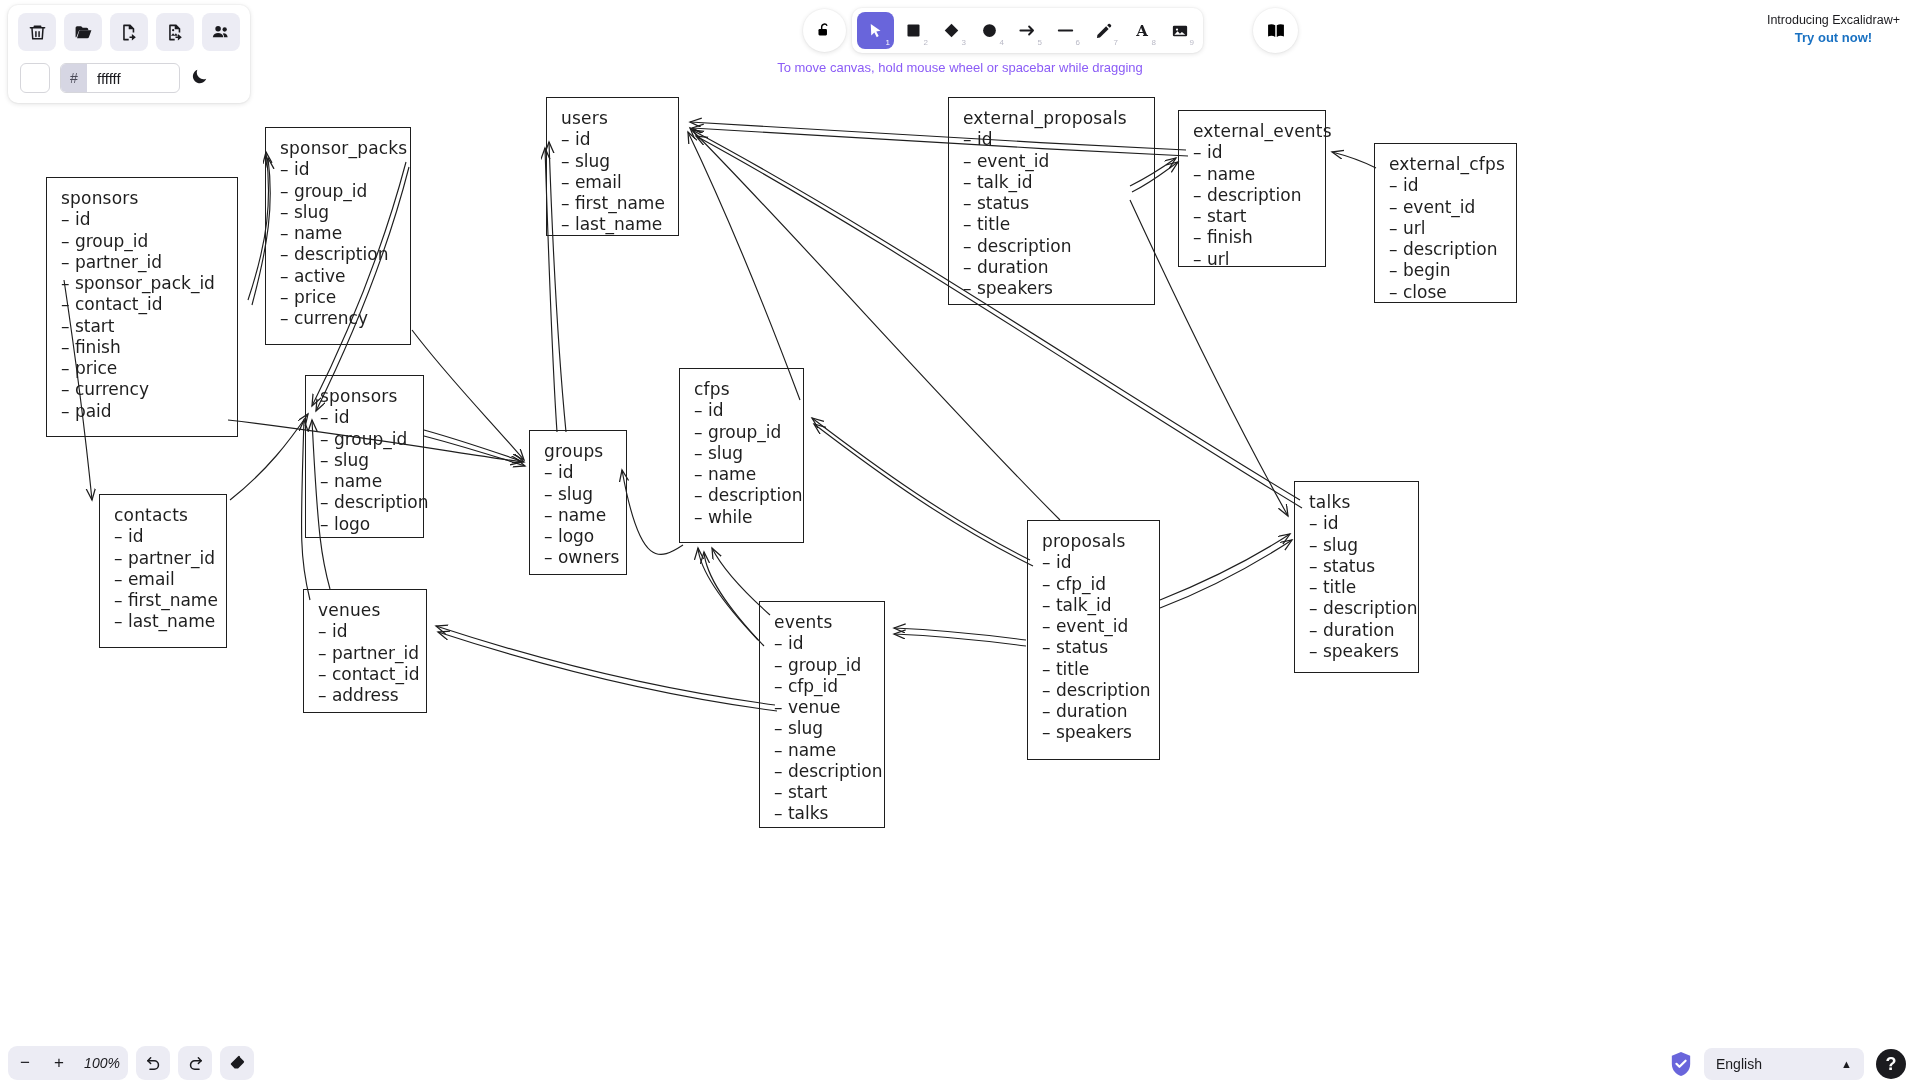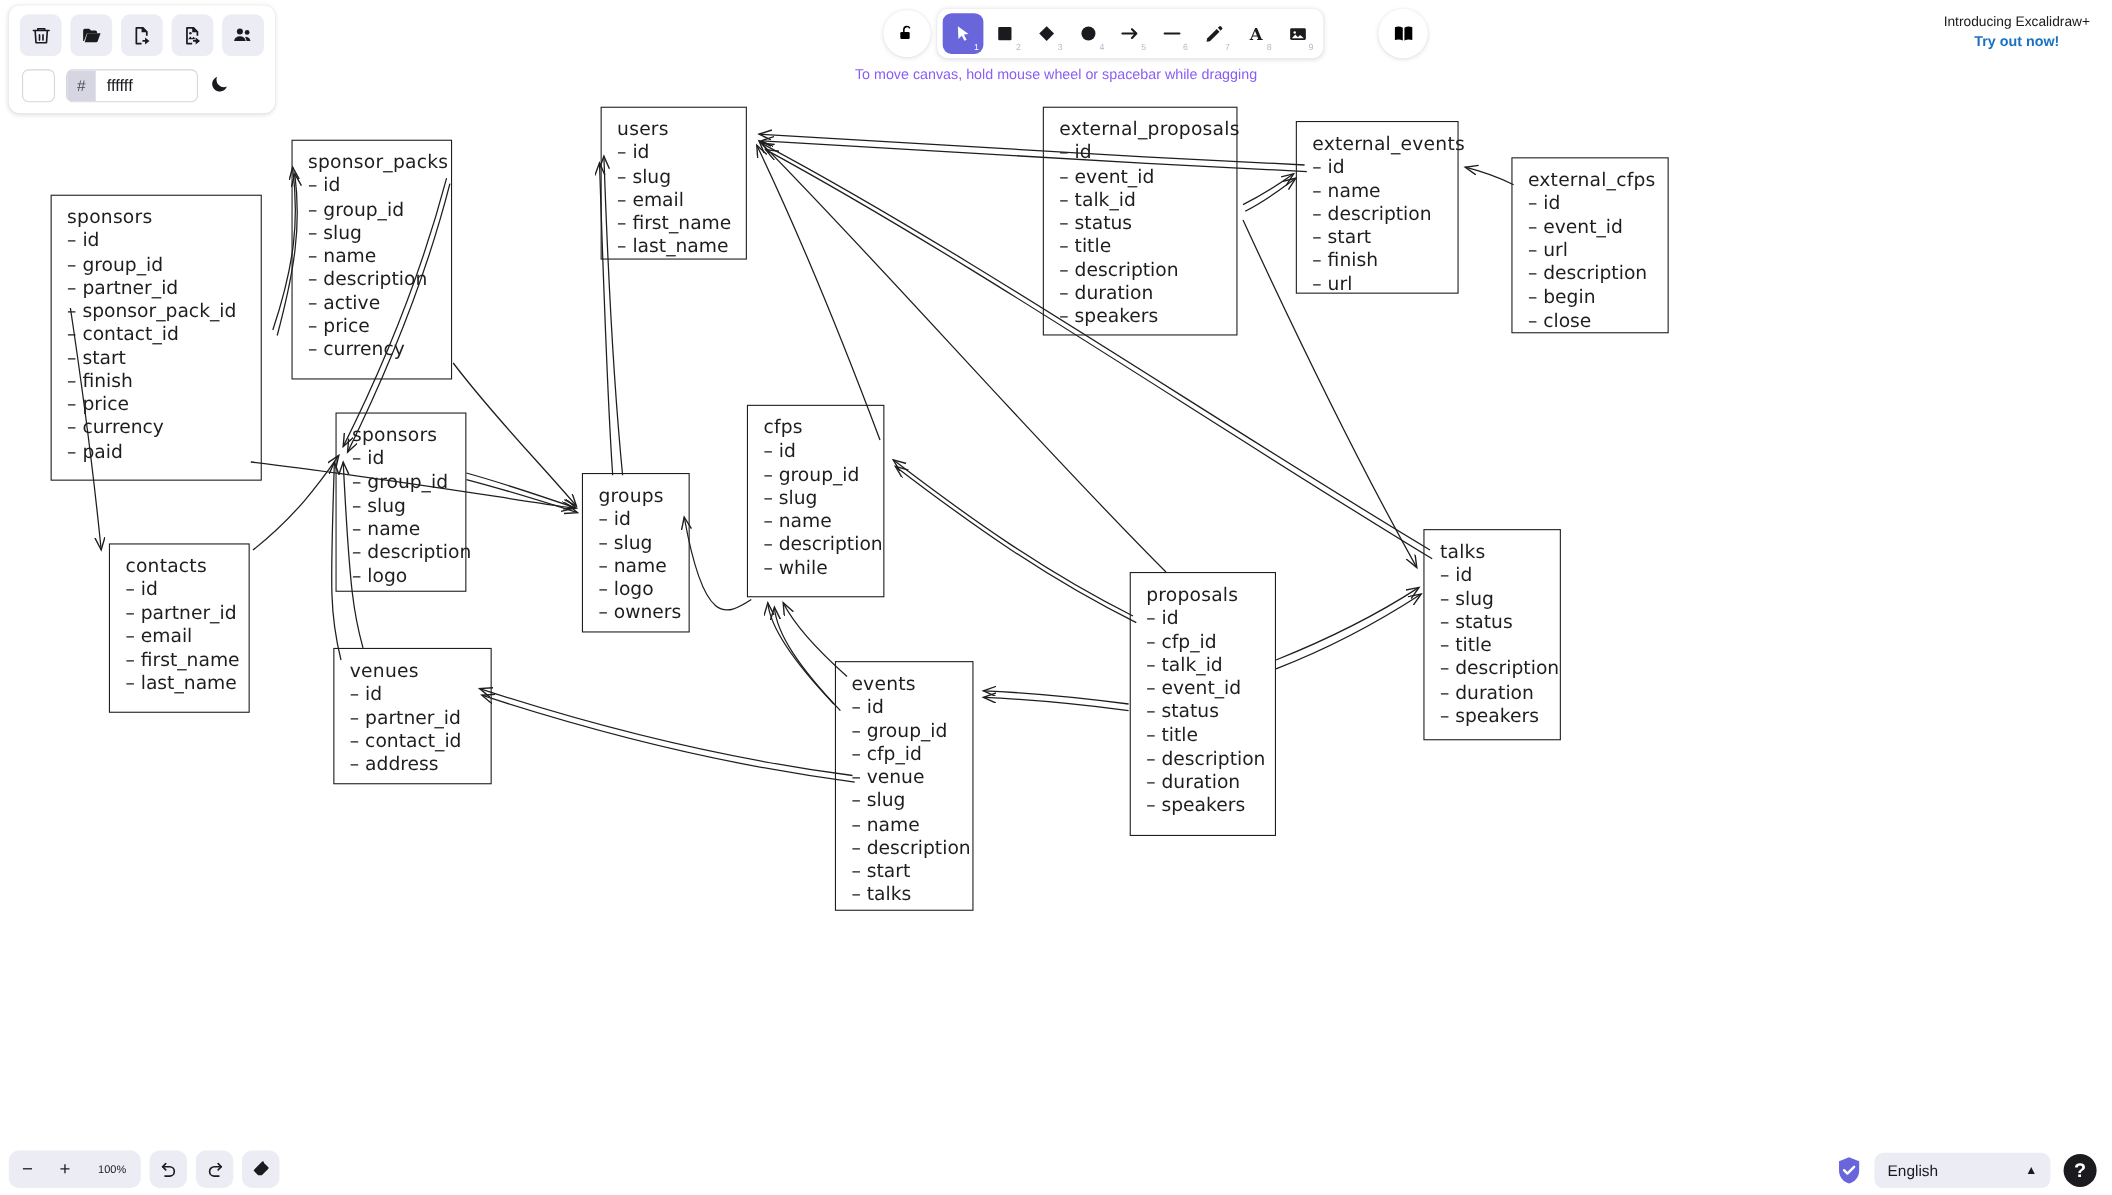--- a/index.html
+++ b/index.html
@@ -113,22 +113,23 @@
     display:flex; align-items:center; gap:8px;
   }
   .zoom-group {
     display:flex;align-items:center;background:#ececf4;border-radius:9px;overflow:hidden;height:34px;
   }
   .zbtn {
     width:34px;height:34px;display:flex;align-items:center;justify-content:center;
     font-size:17px;color:#1b1b1f;cursor:pointer;
   }
   .zlabel {
-    min-width:52px;text-align:center;font-size:10px;color:#1b1b1f;cursor:pointer;
+    min-width:52px;text-align:center;font-size:14px;color:#1b1b1f;cursor:pointer;
     font-family:"Liberation Sans",sans-serif;
+    font-style:italic;
   }
   .rbtn {
     width:34px;height:34px;border-radius:9px;background:#ececf4;
     display:flex;align-items:center;justify-content:center;cursor:pointer;color:#1b1b1f;
   }
   #bottom-right {
     position:absolute; right:14px; bottom:6px;
     display:flex; align-items:center; gap:12px;justify-content:center;
   }
   #lang-select {
@@ -263,21 +264,21 @@
         <div class="er-box" style="left: 99px; top: 494px; width: 128px; height: 154px;">
           <div class="er-inner">
             <div class="er-title">contacts</div>
             <div class="er-field">id</div>
             <div class="er-field">partner_id</div>
             <div class="er-field">email</div>
             <div class="er-field">first_name</div>
             <div class="er-field">last_name</div>
           </div>
         </div>
-        <div class="er-box" style="left: 303px; top: 589px; width: 144px; height: 124px;">
+        <div class="er-box" style="left: 303px; top: 589px; width: 124px; height: 124px;">
           <div class="er-inner">
             <div class="er-title">venues</div>
             <div class="er-field">id</div>
             <div class="er-field">partner_id</div>
             <div class="er-field">contact_id</div>
             <div class="er-field">address</div>
           </div>
         </div>
         <div class="er-box" style="left: 546px; top: 97px; width: 133px; height: 139px;">
           <div class="er-inner">
@@ -343,21 +344,21 @@
             <div class="er-title">talks</div>
             <div class="er-field">id</div>
             <div class="er-field">slug</div>
             <div class="er-field">status</div>
             <div class="er-field">title</div>
             <div class="er-field">description</div>
             <div class="er-field">duration</div>
             <div class="er-field">speakers</div>
           </div>
         </div>
-        <div class="er-box" style="left: 948px; top: 97px; width: 177px; height: 208px;">
+        <div class="er-box" style="left: 948px; top: 97px; width: 207px; height: 208px;">
           <div class="er-inner">
             <div class="er-title">external_proposals</div>
             <div class="er-field">id</div>
             <div class="er-field">event_id</div>
             <div class="er-field">talk_id</div>
             <div class="er-field">status</div>
             <div class="er-field">title</div>
             <div class="er-field">description</div>
             <div class="er-field">duration</div>
             <div class="er-field">speakers</div>

